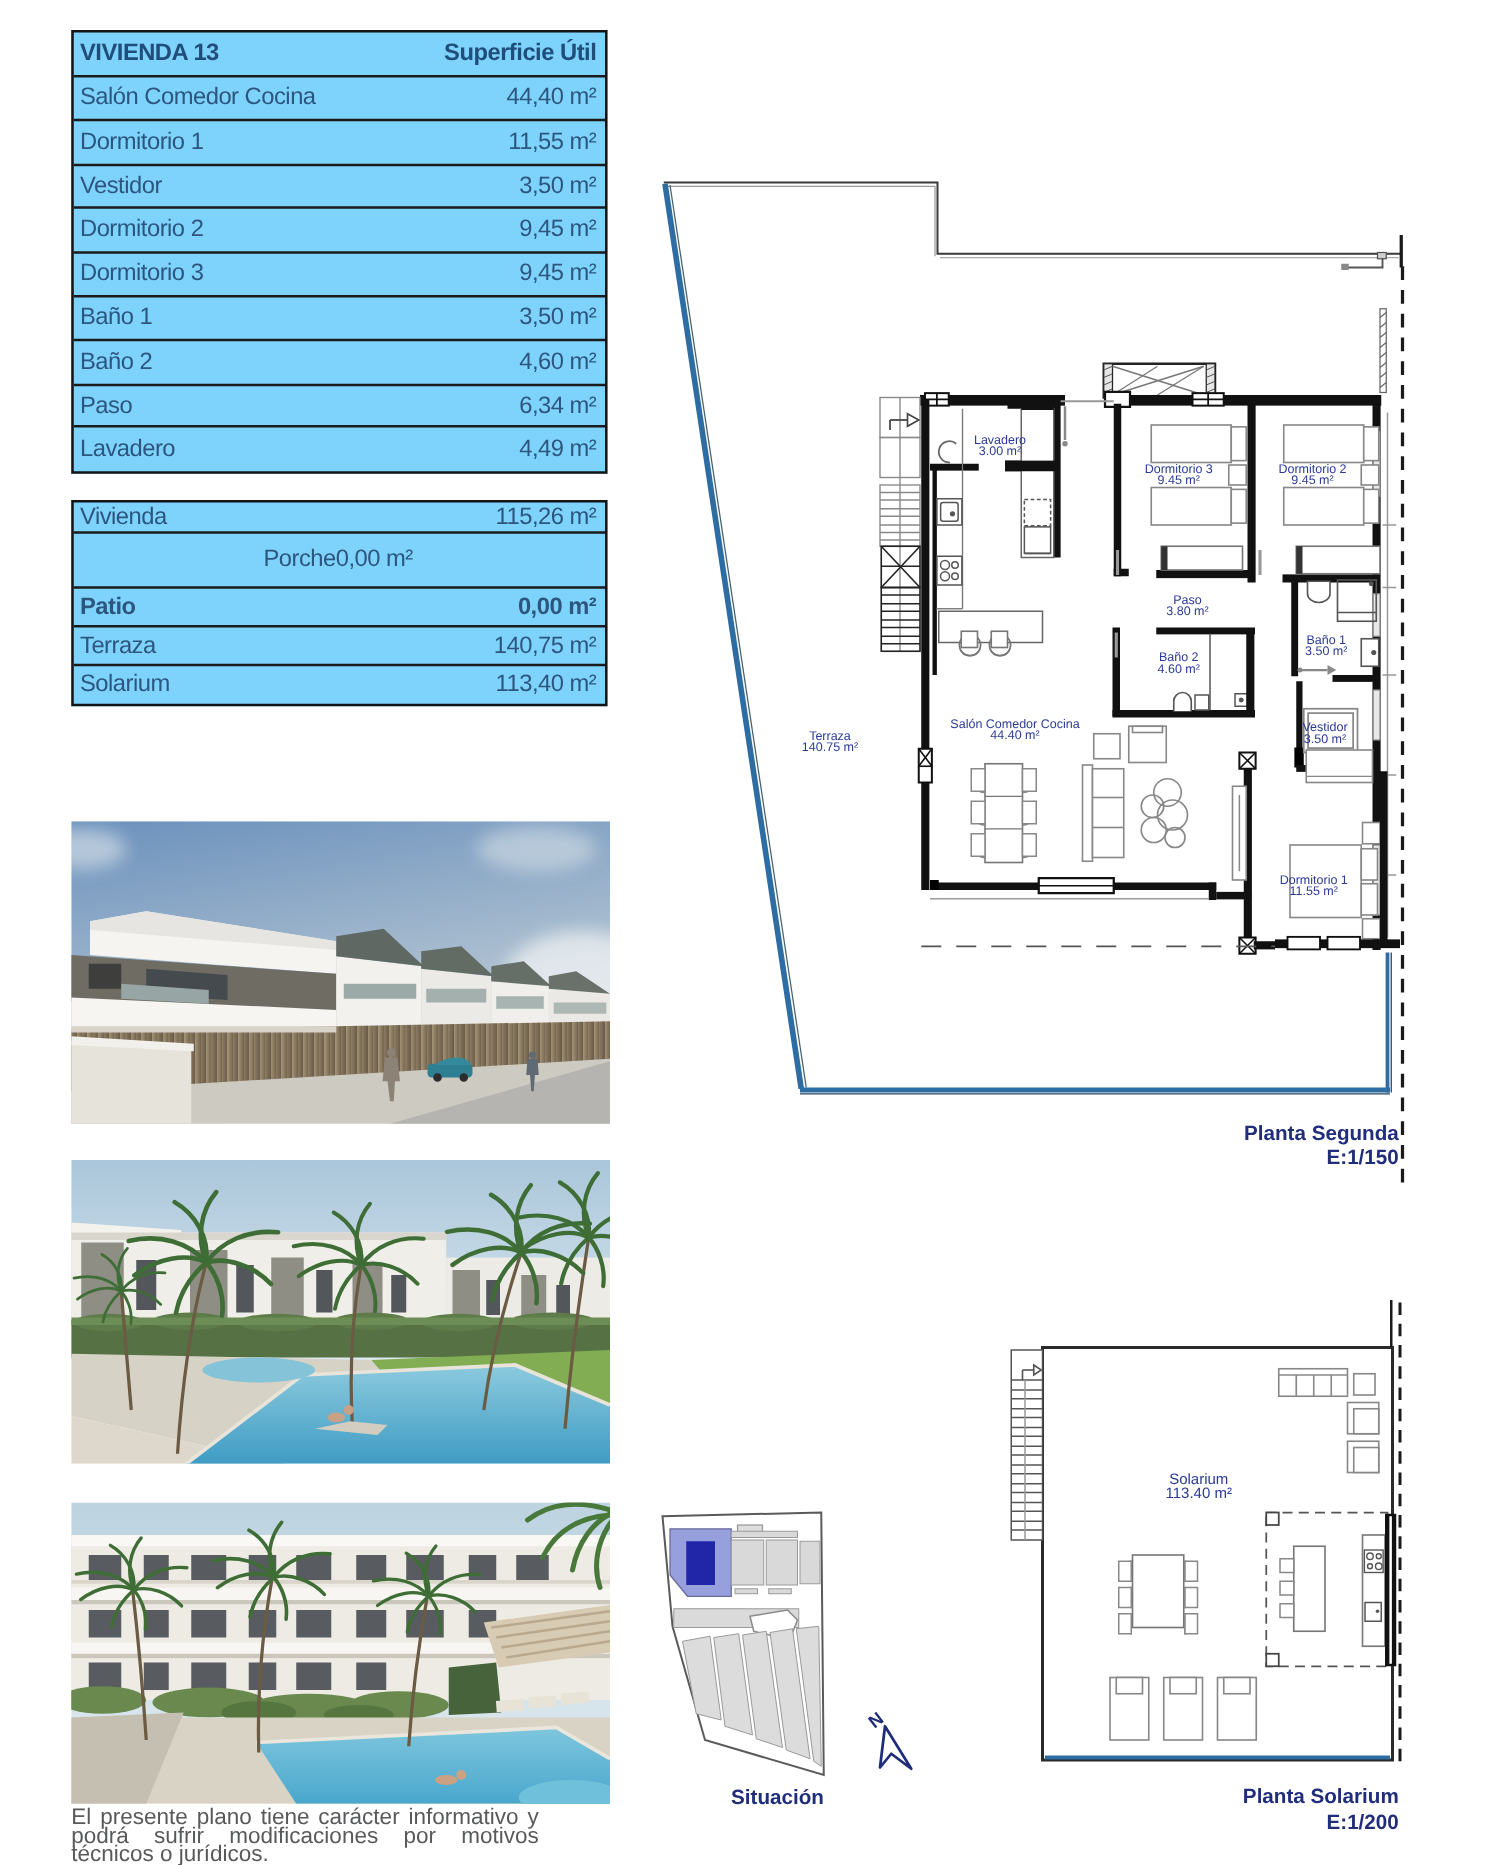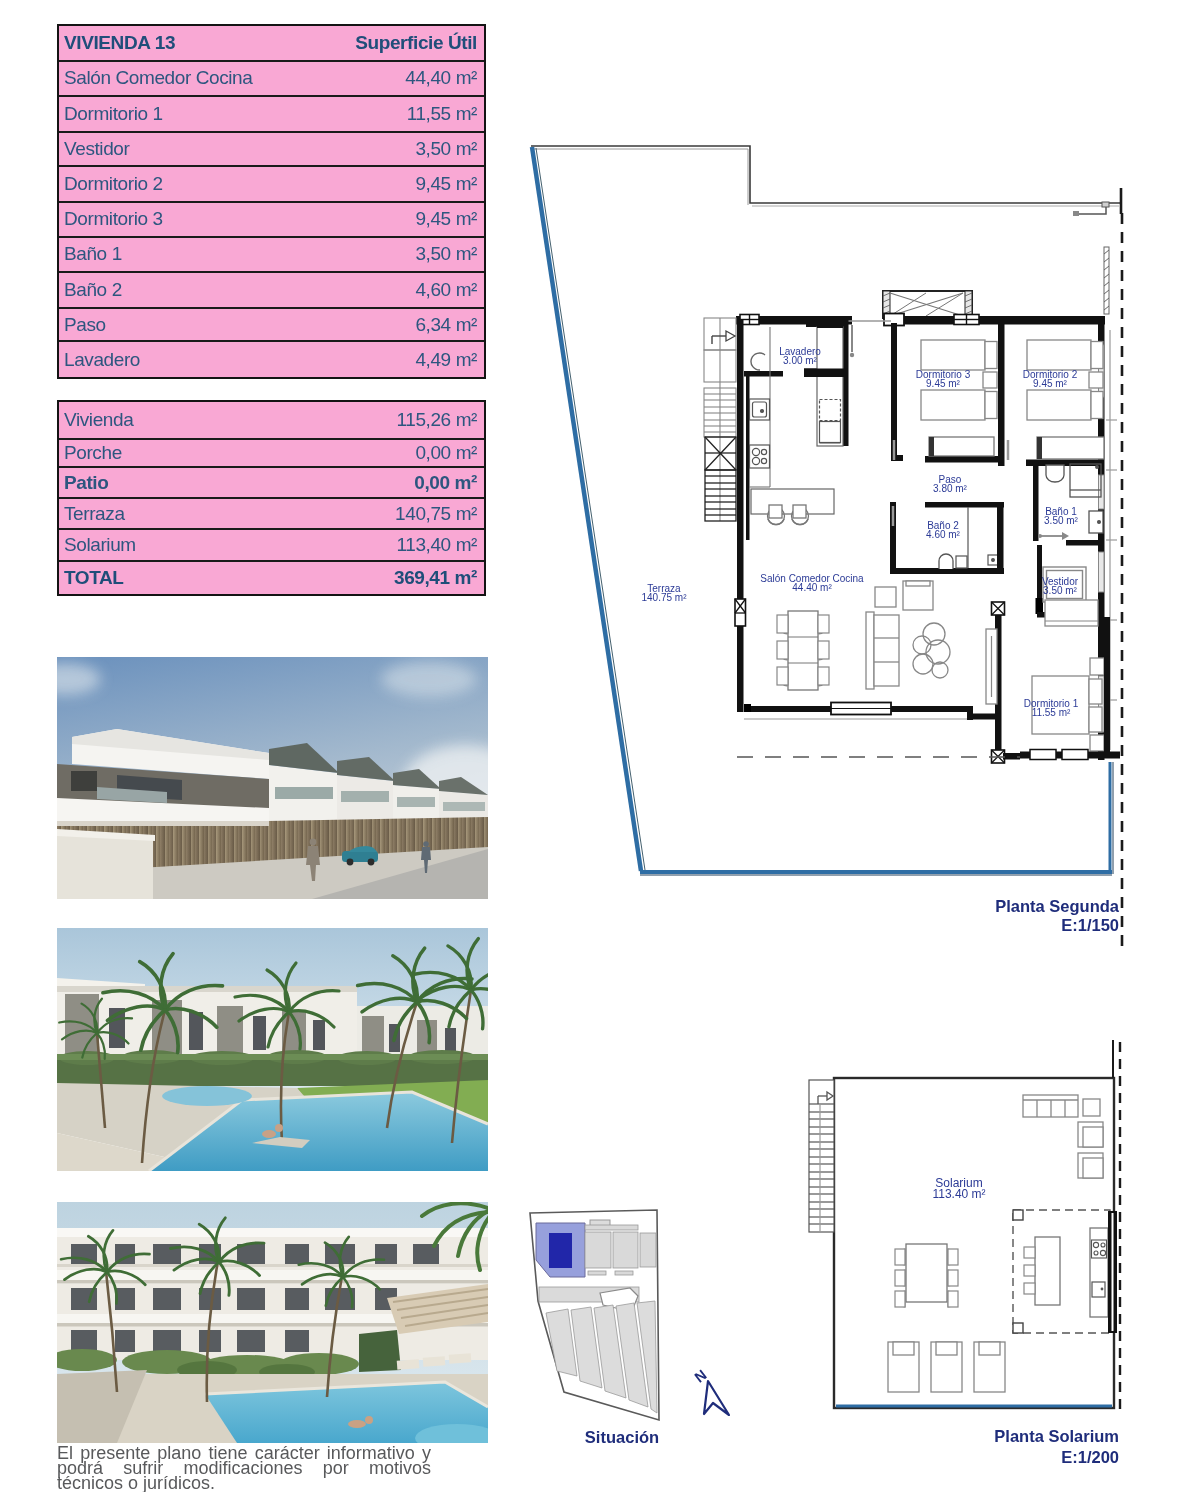--- a/index.html
+++ b/index.html
@@ -1,18 +1,18 @@
 <!DOCTYPE html>
 <html><head>
 <meta charset="utf-8">
 <style>
 html,body{margin:0;padding:0;}
 body{width:1202px;height:1492px;position:relative;background:#fff;font-family:"Liberation Sans",sans-serif;overflow:hidden;}
 .abs{position:absolute;}
-.tbl{position:absolute;left:57px;width:429px;background:#f9a8d4;border:2px solid #141414;box-sizing:border-box;color:#2d567f;}
+.tbl{position:absolute;left:57px;width:429px;background:#7dd3fc;border:2px solid #141414;box-sizing:border-box;color:#2d567f;}
 .tbl .row{border-top:2px solid #1a1a1a;display:flex;justify-content:space-between;align-items:center;padding:0 7px 0 5px;box-sizing:border-box;font-size:19px;letter-spacing:-0.4px;}
 .tbl .row:first-child{border-top:none;}
 .tbl .hdr{font-weight:bold;color:#204e7a;}
 svg text{font-family:"Liberation Sans",sans-serif;}
 </style>
 </head>
 <body>
 
 <div class="tbl" style="top:24px;">
   <div class="row hdr" style="height:33.5px;">
@@ -51,43 +51,39 @@
       <span>Paso</span>
       <span>6,34 m²</span>
     </div>
   <div class="row" style="height:36.9px;">
       <span>Lavadero</span>
       <span>4,49 m²</span>
     </div>
 </div>
 
 <div class="tbl" style="top:400px;">
-  <div class="row" style="height:36px;text-align:center;">
+  <div class="row" style="height:23px;text-align:center;">
       <span>Vivienda</span>
       <span>115,26 m²</span>
     </div>
-  <div class="row" style="height:28px;">
+  <div class="row" style="height:44px;justify-content:center;">
       <span>Porche</span>
       <span>0,00 m²</span>
     </div>
   <div class="row" style="height:31.3px;font-weight:bold;">
       <span>Patio</span>
       <span>0,00 m²</span>
     </div>
   <div class="row" style="height:31px;">
       <span>Terraza</span>
       <span>140,75 m²</span>
     </div>
   <div class="row" style="height:31.4px;">
       <span>Solarium</span>
       <span>113,40 m²</span>
-    </div>
-  <div class="row hdr" style="height:34.2px;color:#1f4e79;">
-      <span>TOTAL</span>
-      <span>369,41 m²</span>
     </div>
 </div>
 
 <svg class="abs" style="left:57px;top:657px;" width="431" height="242" viewBox="0 0 431 242">
 <defs>
 <linearGradient id="sky1" x1="0" y1="0" x2="0.3" y2="1">
 <stop offset="0" stop-color="#6b91bd"></stop>
         <stop offset="0.55" stop-color="#a2b8cd"></stop>
         <stop offset="1" stop-color="#ced6dc"></stop>
 </linearGradient>

